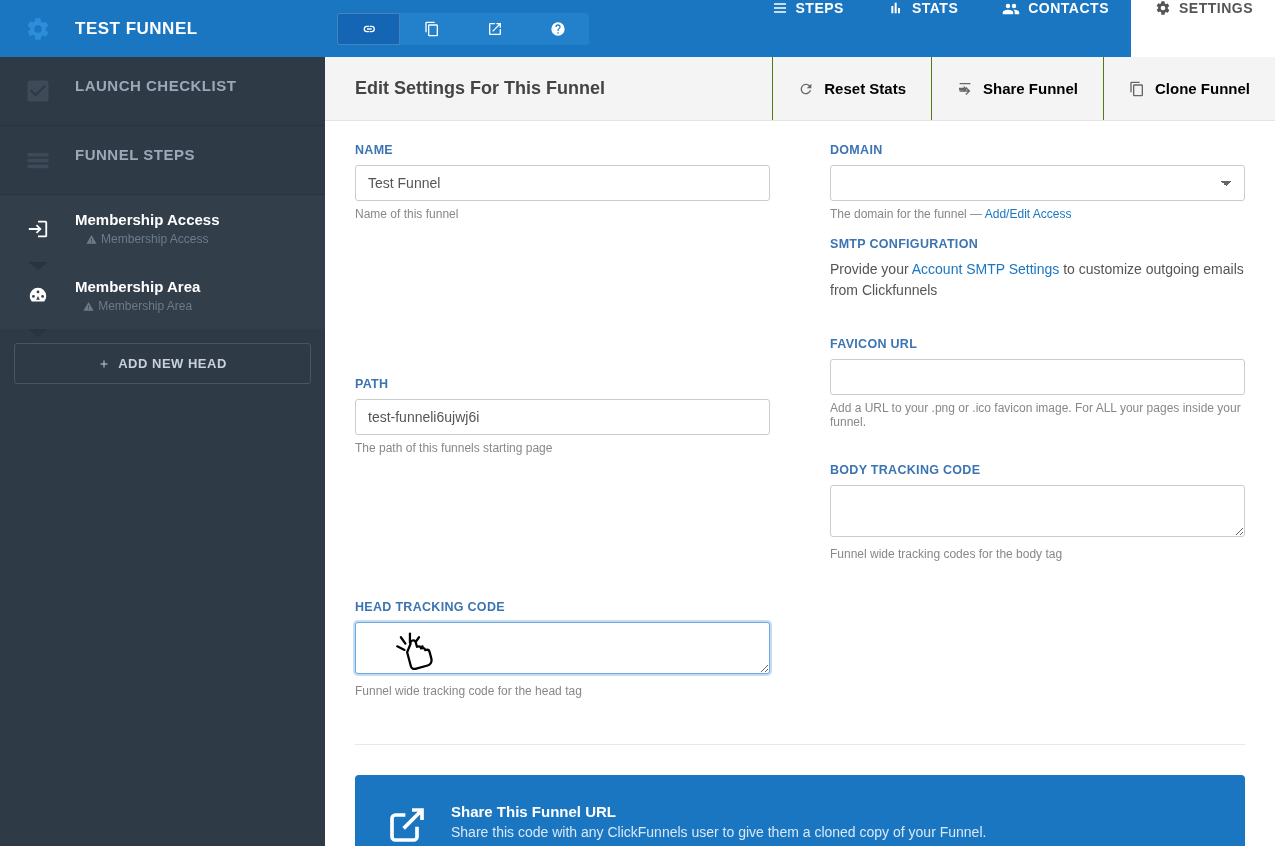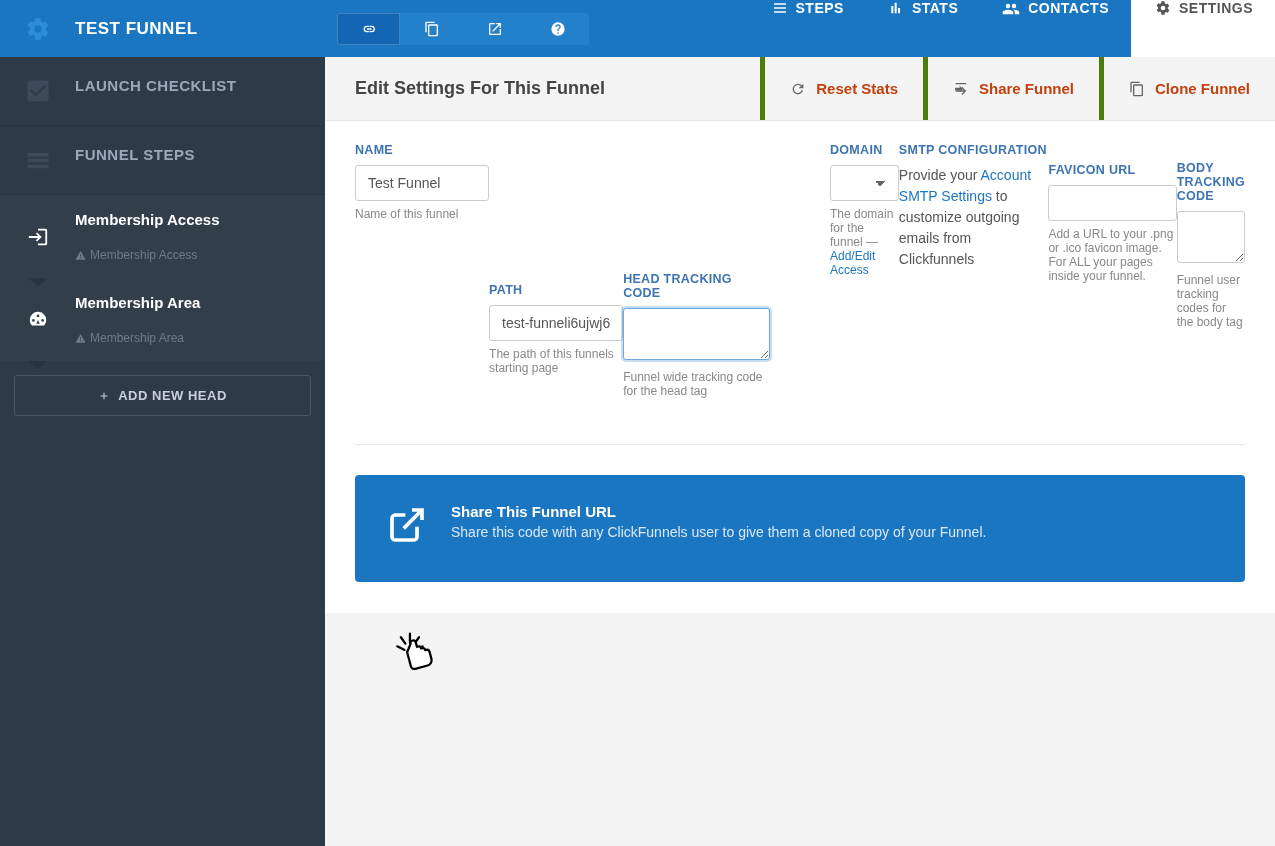--- a/index.html
+++ b/index.html
@@ -21,35 +21,35 @@
 .main { display: flex; height: calc(846px - 57px); }
 
 
 .sidebar { width: 325px; background: #2f3a47; color: #a8b4c4; display: flex; flex-direction: column; }
 .side-item { display: flex; align-items: flex-start; padding: 20px 18px 20px 0; border-bottom: 1px solid #283340; cursor: pointer; }
 .side-icon { width: 75px; display: flex; justify-content: center; align-items: center; }
 .side-label { font-weight: 600; font-size: 15px; color: #9ca8b7; letter-spacing: 0.5px; }
 .side-sub { background: #333e4b; }
 .side-step { display: flex; padding: 16px 10px 16px 0; cursor: pointer; position: relative; }
 .side-step-icon { width: 75px; display: flex; justify-content: center; align-items: center; }
-.side-step-labels { display: flex; flex-direction: column; gap: 20px; }
+.side-step-labels { display: flex; flex-direction: column; gap: 4px; align-items: center; }
 .side-step-title { color: #fff; font-weight: 600; font-size: 15px; }
 .side-step-sub { color: #6e7a8a; font-size: 12px; display: flex; align-items: center; gap: 4px; }
 .chevron-down { position: absolute; bottom: -8px; left: 28px; width: 0; height: 0; border-left: 10px solid transparent; border-right: 10px solid transparent; border-top: 8px solid #2a3440; z-index: 2; }
 .add-step-wrap { padding: 14px; }
 .add-step-btn { width: 100%; border: 1px solid #4a5665; background: transparent; color: #c8d0db; padding: 12px; font-weight: 700; font-size: 13px; letter-spacing: 0.5px; border-radius: 3px; cursor: pointer; display: flex; align-items: center; justify-content: center; gap: 8px; }
 
 
 .content { flex: 1; background: #f4f4f4; overflow-y: auto; }
 .content-header { background: #f4f4f4; display: flex; align-items: center; border-bottom: 1px solid #e4e4e4; height: 64px; }
 .content-title { font-weight: 700; font-size: 18px; color: #444; padding-left: 30px; flex: 1; }
-.action-btn { display: flex; align-items: center; gap: 10px; padding: 0 25px; height: 100%; color: #c2410c; font-weight: 600; font-size: 15px; border-left: 5px solid #4d7c0f; cursor: pointer; }
+.action-btn { display: flex; align-items: center; gap: 10px; padding: 0 25px; height: 100%; color: #000000; font-weight: 600; font-size: 15px; border-left: 1px solid #4d7c0f; cursor: pointer; }
 
 .form-area { background: #fff; padding: 22px 30px 30px; display: grid; grid-template-columns: 1fr 1fr; gap: 0 60px; }
-.form-col { display: flex; }
+.form-col { display: flex; flex-direction: column; }
 .field-group { margin-bottom: 16px; }
 .field-label { font-weight: 700; font-size: 12.5px; color: #3c74b3; letter-spacing: 0.3px; margin-bottom: 8px; }
 .field-input, .field-select, .field-textarea { width: 100%; border: 1px solid #ccc; border-radius: 3px; padding: 9px 12px; font-size: 14px; color: #555; background: #fff; font-family: inherit; }
 .field-textarea { height: 52px; resize: both; }
 .field-textarea.focused { box-shadow: 0 0 0 2px rgba(60,140,220,0.3); border-color: #6fa8dc; outline: none; }
 .field-select { appearance: none; background-image: linear-gradient(45deg, transparent 50%, #666 50%), linear-gradient(135deg, #666 50%, transparent 50%); background-position: calc(100% - 18px) 15px, calc(100% - 13px) 15px; background-size: 5px 5px; background-repeat: no-repeat; height: 36px; }
 .field-hint { font-size: 12px; color: #888; margin-top: 6px; }
 .field-hint a { color: #1b76c2; text-decoration: none; }
 .smtp-text { font-size: 14px; color: #555; line-height: 1.5; margin-top: 6px; }
 .smtp-text a { color: #1b76c2; text-decoration: none; }
@@ -254,21 +254,21 @@
           </div>
         </div>
         <div class="field-group" style="margin-top:20px">
           <div class="field-label">FAVICON URL</div>
           <input class="field-input" style="">
           <div class="field-hint">Add a URL to your .png or .ico favicon image. For ALL your pages inside your funnel.</div>
         </div>
         <div class="field-group" style="margin-top:18px">
           <div class="field-label">BODY TRACKING CODE</div>
           <textarea class="field-textarea" style=""></textarea>
-          <div class="field-hint">Funnel user tracking codes for the body tag</div>
+          <div class="field-hint">Funnel wide tracking codes for the body tag</div>
         </div>
       </div>
     </div>
 
     <div style="background:#fff; padding: 0 0 1px 0;">
       <hr style="border:none;border-top:1px solid #e8e8e8; margin: 0 30px;">
       <div class="share-box">
         <div class="share-icon">
           <svg width="40" height="40" viewBox="0 0 24 24" fill="none" stroke="#fff" stroke-width="2.2">
               <path d="M18 13v6a2 2 0 0 1-2 2H5a2 2 0 0 1-2-2V8a2 2 0 0 1 2-2h6"></path>

